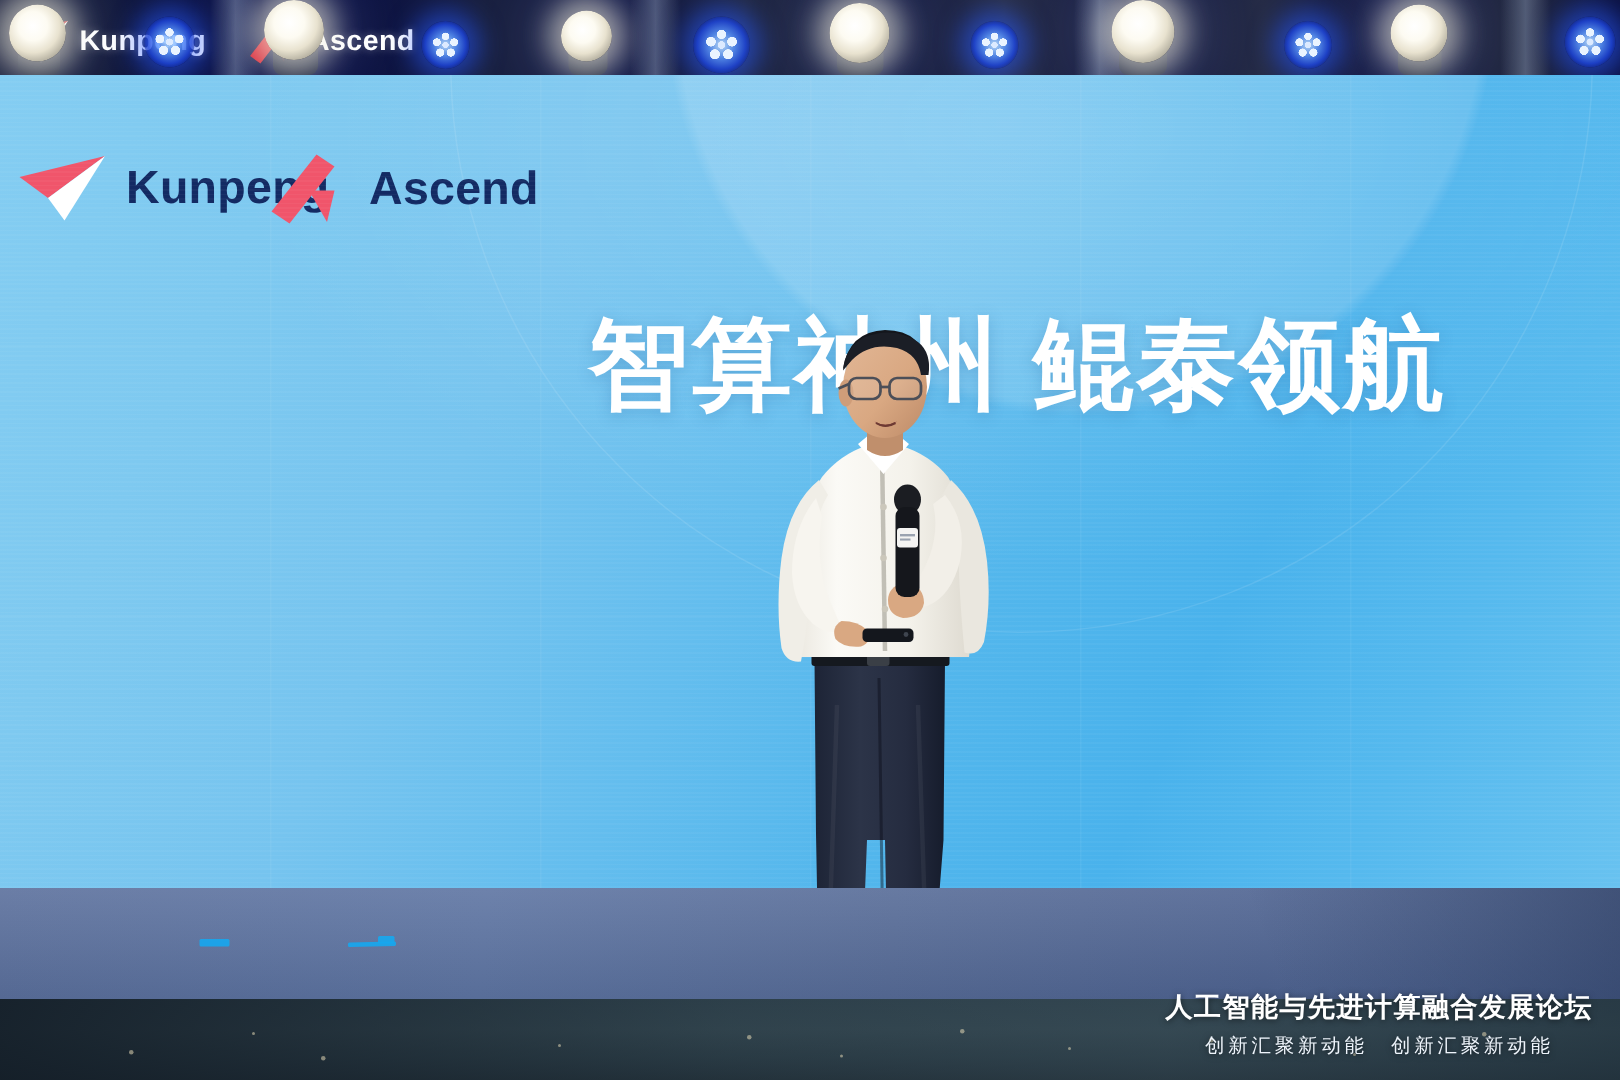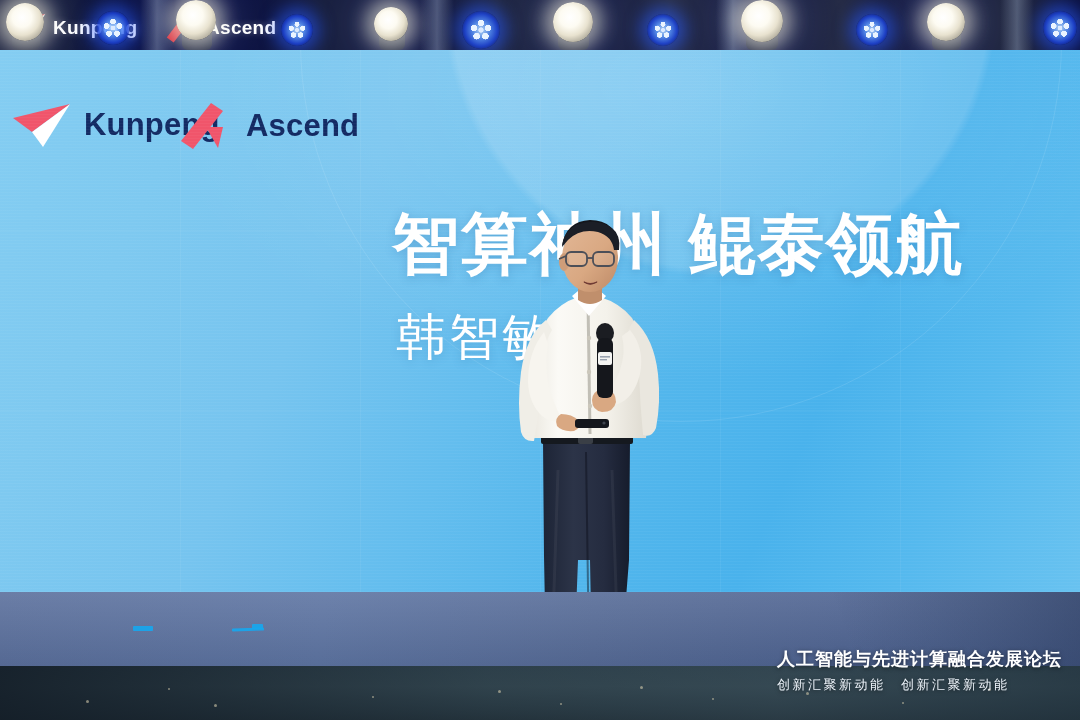--- a/index.html
+++ b/index.html
@@ -134,21 +134,21 @@
     background:linear-gradient(180deg,#283a44 0%, #2c3e47 38%, #22323b 75%, #1b2830 100%);
   }
   #apron::before{
     content:"";position:absolute;inset:0;
     background:linear-gradient(90deg, rgba(20,30,40,.85) 0%, rgba(60,80,92,.25) 45%, rgba(70,92,105,.35) 72%, rgba(40,58,70,.6) 100%);
   }
   .fleck{position:absolute;background:rgba(225,215,180,.55);border-radius:50%;}
 
   
   #event-lockup{
-    position:absolute;right:18px;bottom:26px;
+    position:absolute;right:18px;bottom:14px;text-align:center;
     text-shadow:0 1px 4px rgba(0,0,0,.55);
   }
   #event-title{color:#ffffff;font-weight:700;font-size:18px;letter-spacing:1px;white-space:nowrap;}
   #event-sub{color:#eef4fb;font-weight:400;font-size:13px;letter-spacing:2.5px;white-space:nowrap;margin-top:5px;}
 </style>
 </head>
 <body>
 
 <div id="stage">
 
@@ -224,21 +224,20 @@
           <path d="M26 25 L43 25 L38 46 Z" fill="#f0556b"></path>
         </svg>
       </div>
       <span class="sl-text">Ascend</span>
     </div>
 
     <div id="scanlines"></div>
   </div>
 
   <div id="main-title">智算神州 鲲泰领航</div>
-  <div id="speaker-name">韩智敏</div>
 
   <svg id="speaker" viewBox="0 0 1080 720">
     <defs>
       <linearGradient id="shirtG" x1="0" y1="0" x2="1" y2="0">
         <stop offset="0%" stop-color="#e9e6dd"></stop>
         <stop offset="25%" stop-color="#fbfaf6"></stop>
         <stop offset="65%" stop-color="#f4f2eb"></stop>
         <stop offset="100%" stop-color="#ddd9cf"></stop>
       </linearGradient>
       <linearGradient id="pantG" x1="0" y1="0" x2="1" y2="0">

